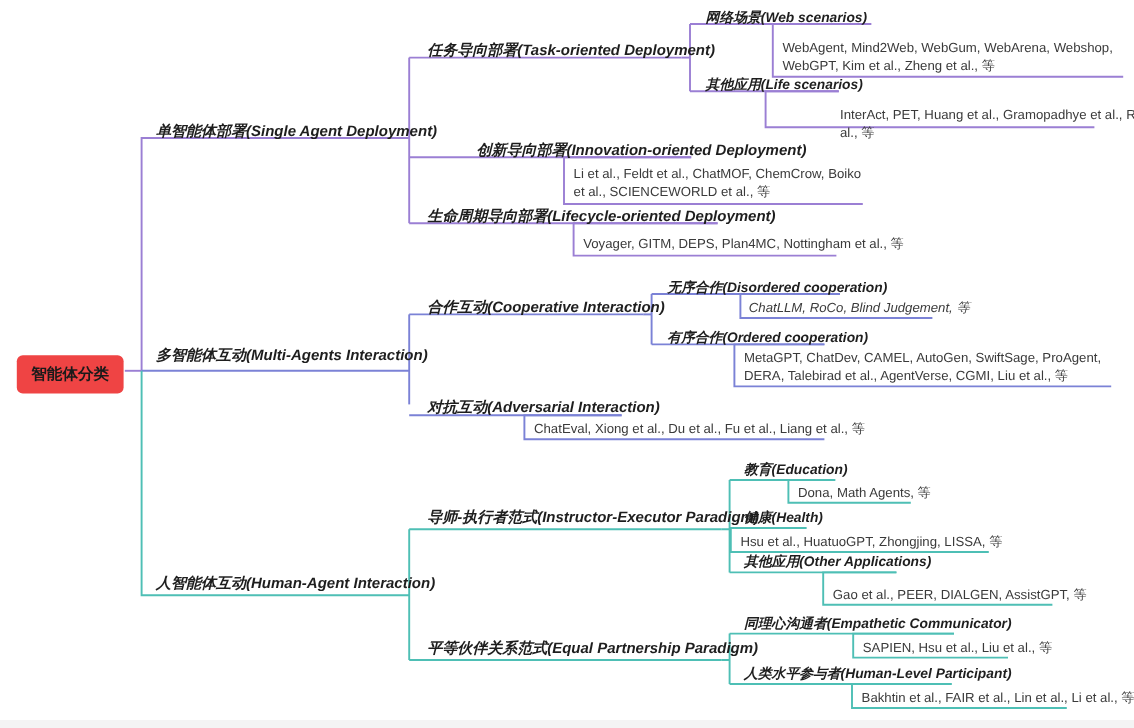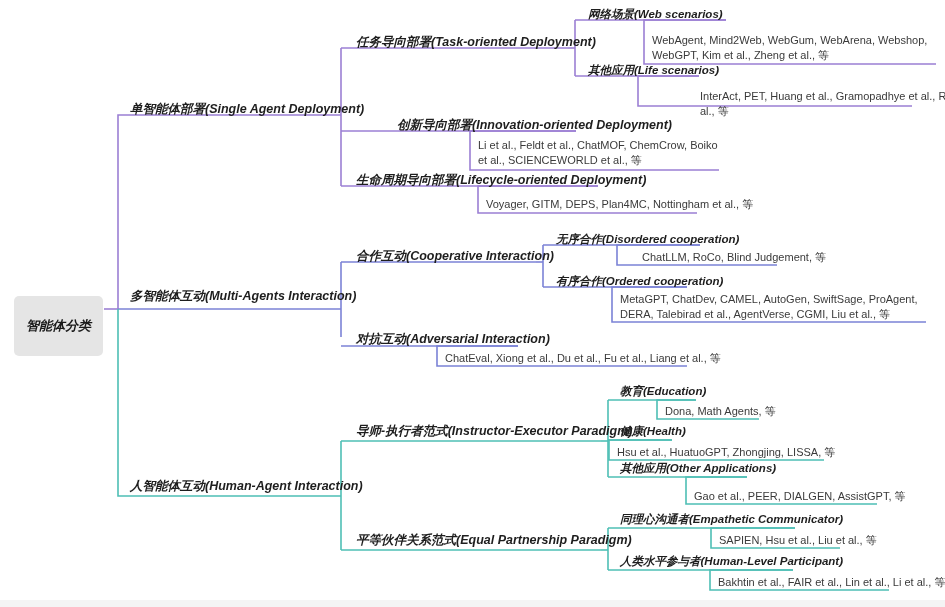--- a/index.html
+++ b/index.html
@@ -25,29 +25,28 @@
   .lvl3{font-size:11.5px;}
   .leaf{
     position:absolute;
     color:#3a3a3a;
     font-size:11px;
     font-weight:normal;
     line-height:15px;
   }
   .root-box{
     position:absolute;
-    background:#e5e5e5;
+    background:#ef4444;
     border-radius:5px;
     color:#1a1a1a;
     font-weight:bold;
     font-size:13px;
-    padding:21px 12px;
+    padding:7px 12px;
     box-sizing:border-box;
     white-space:nowrap;
-    font-style:italic;
   }
   .bottom-strip{
     position:absolute;left:0;top:600px;width:945px;height:7px;
     background:#f4f4f4;
   }
 </style>
 </head>
 <body>
 
 <div class="bottom-strip"></div>
@@ -153,21 +152,21 @@
 <div class="leaf" style="left:478px;top:138px;width:248px;">Li et al., Feldt et al., ChatMOF, ChemCrow, Boiko et al., SCIENCEWORLD et al., 等</div>
 
 <div class="node-label lvl2" style="left:356px;top:172px;">生命周期导向部署(Lifecycle-oriented Deployment)</div>
 <div class="leaf" style="left:486px;top:197px;width:300px;">Voyager, GITM, DEPS, Plan4MC, Nottingham et al., 等</div>
 
 <div class="node-label lvl1" style="left:130px;top:288px;">多智能体互动(Multi-Agents Interaction)</div>
 
 <div class="node-label lvl2" style="left:356px;top:248px;">合作互动(Cooperative Interaction)</div>
 
 <div class="node-label lvl3" style="left:556px;top:232px;">无序合作(Disordered cooperation)</div>
-<div class="leaf" style="left:642px;top:250px;width:300px;">ChatLLM, RoCo, Blind Judgement, 等</div>
+<div class="leaf" style="left:624px;top:250px;width:300px;font-style:italic;">ChatLLM, RoCo, Blind Judgement, 等</div>
 
 <div class="node-label lvl3" style="left:556px;top:274px;">有序合作(Ordered cooperation)</div>
 <div class="leaf" style="left:620px;top:292px;width:300px;">MetaGPT, ChatDev, CAMEL, AutoGen, SwiftSage, ProAgent, DERA, Talebirad et al., AgentVerse, CGMI, Liu et al., 等</div>
 
 <div class="node-label lvl2" style="left:356px;top:331px;">对抗互动(Adversarial Interaction)</div>
 <div class="leaf" style="left:445px;top:351px;width:300px;">ChatEval, Xiong et al., Du et al., Fu et al., Liang et al., 等</div>
 
 <div class="node-label lvl1" style="left:130px;top:478px;">人智能体互动(Human-Agent Interaction)</div>
 
 <div class="node-label lvl2" style="left:356px;top:423px;">导师-执行者范式(Instructor-Executor Paradigm)</div>

